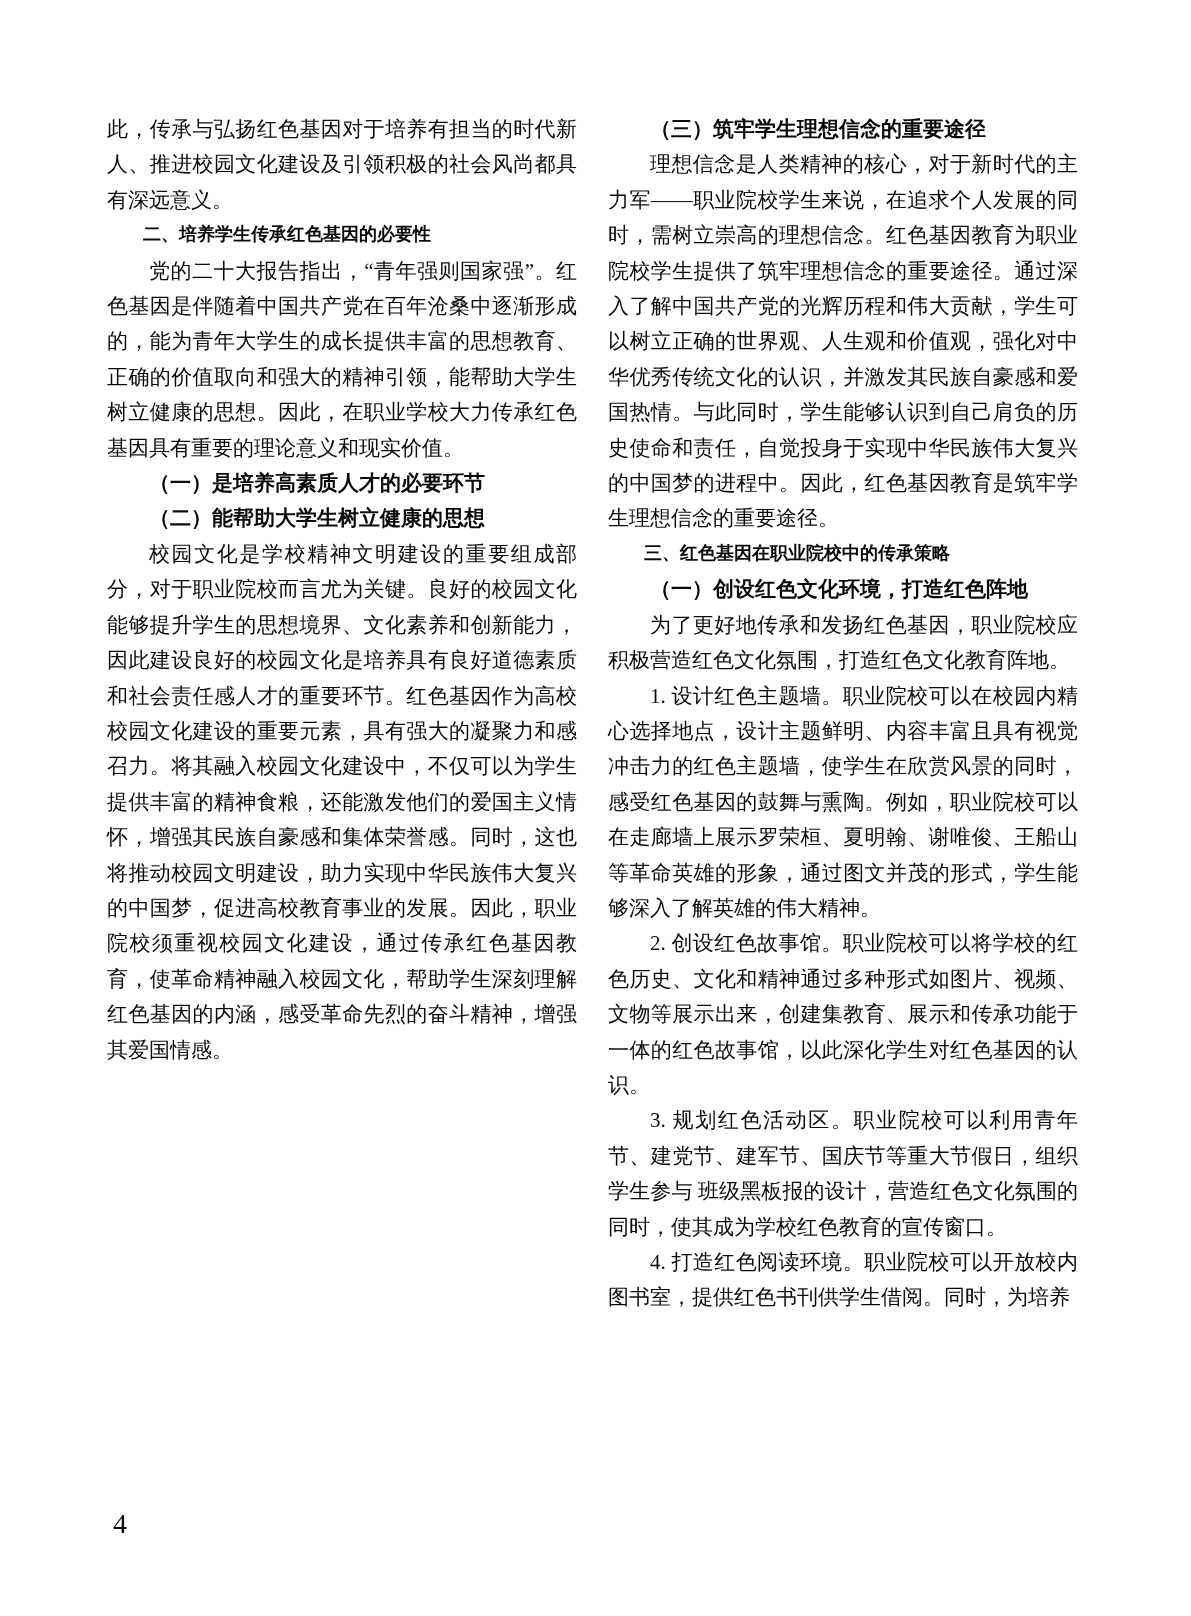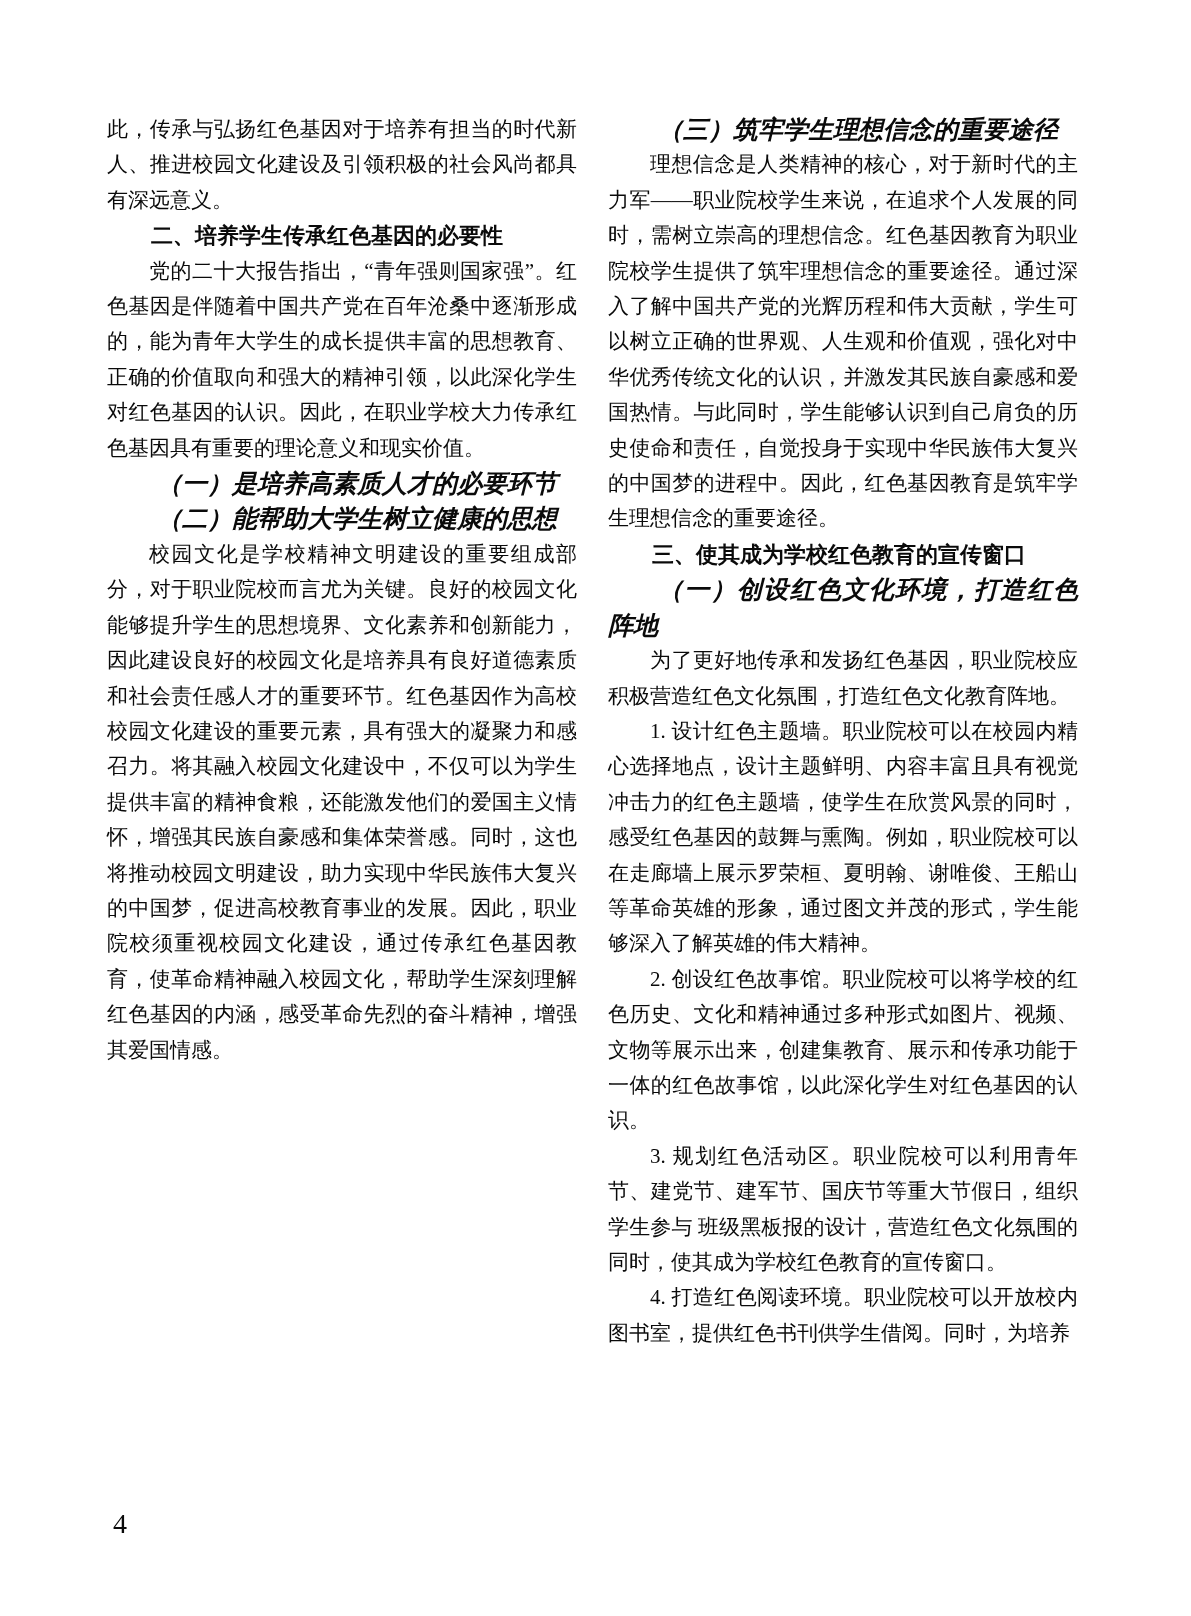--- a/index.html
+++ b/index.html
@@ -36,28 +36,27 @@
     text-justify: inter-ideograph;
     word-break: normal;
   }
   .body-para {
     text-indent: 2em;
   }
   .body-para.noindent {
     text-indent: 0;
   }
   .h-bold {
-    font-family: Liberation Sans, sans-serif;
+    font-family: Liberation Mono, monospace;
     font-weight: 700;
-    font-size: 22px;
+    font-size: 18px;
     text-indent: 2em;
   }
   .h-kai {
-    font-style: italic;
-    font-size: 25px;
+    font-size: 21px;
     text-indent: 2em;
   }
   .page-number {
     position: absolute;
     left: 113px;
     top: 1506px;
     font-size: 28px;
     line-height: 35px;
     font-family: "Liberation Serif", serif;
   }
@@ -65,30 +64,30 @@
 </head>
 <body>
 
 <div class="page">
 
   <div class="columns">
 
     <div class="col">
       <p class="block body-para noindent">此，传承与弘扬红色基因对于培养有担当的时代新人、推进校园文化建设及引领积极的社会风尚都具有深远意义。</p>
       <h3 class="block h-bold">二、培养学生传承红色基因的必要性</h3>
-      <p class="block body-para">党的二十大报告指出，“青年强则国家强”。红色基因是伴随着中国共产党在百年沧桑中逐渐形成的，能为青年大学生的成长提供丰富的思想教育、正确的价值取向和强大的精神引领，以此深化学生对红色基因的认识。因此，在职业学校大力传承红色基因具有重要的理论意义和现实价值。</p>
+      <p class="block body-para">党的二十大报告指出，“青年强则国家强”。红色基因是伴随着中国共产党在百年沧桑中逐渐形成的，能为青年大学生的成长提供丰富的思想教育、正确的价值取向和强大的精神引领，能帮助大学生树立健康的思想。因此，在职业学校大力传承红色基因具有重要的理论意义和现实价值。</p>
       <h4 class="block h-kai">（一）是培养高素质人才的必要环节</h4>
       <h4 class="block h-kai">（二）能帮助大学生树立健康的思想</h4>
       <p class="block body-para">校园文化是学校精神文明建设的重要组成部分，对于职业院校而言尤为关键。良好的校园文化能够提升学生的思想境界、文化素养和创新能力，因此建设良好的校园文化是培养具有良好道德素质和社会责任感人才的重要环节。红色基因作为高校校园文化建设的重要元素，具有强大的凝聚力和感召力。将其融入校园文化建设中，不仅可以为学生提供丰富的精神食粮，还能激发他们的爱国主义情怀，增强其民族自豪感和集体荣誉感。同时，这也将推动校园文明建设，助力实现中华民族伟大复兴的中国梦，促进高校教育事业的发展。因此，职业院校须重视校园文化建设，通过传承红色基因教育，使革命精神融入校园文化，帮助学生深刻理解红色基因的内涵，感受革命先烈的奋斗精神，增强其爱国情感。</p>
     </div>
 
     <div class="col">
       <h4 class="block h-kai">（三）筑牢学生理想信念的重要途径</h4>
       <p class="block body-para">理想信念是人类精神的核心，对于新时代的主力军——职业院校学生来说，在追求个人发展的同时，需树立崇高的理想信念。红色基因教育为职业院校学生提供了筑牢理想信念的重要途径。通过深入了解中国共产党的光辉历程和伟大贡献，学生可以树立正确的世界观、人生观和价值观，强化对中华优秀传统文化的认识，并激发其民族自豪感和爱国热情。与此同时，学生能够认识到自己肩负的历史使命和责任，自觉投身于实现中华民族伟大复兴的中国梦的进程中。因此，红色基因教育是筑牢学生理想信念的重要途径。</p>
-      <h3 class="block h-bold">三、使其成为学校红色教育的宣传窗口</h3>
+      <h3 class="block h-bold">三、红色基因在职业院校中的传承策略</h3>
       <h4 class="block h-kai">（一）创设红色文化环境，打造红色阵地</h4>
       <p class="block body-para">为了更好地传承和发扬红色基因，职业院校应积极营造红色文化氛围，打造红色文化教育阵地。</p>
       <p class="block body-para">1. 设计红色主题墙。职业院校可以在校园内精心选择地点，设计主题鲜明、内容丰富且具有视觉冲击力的红色主题墙，使学生在欣赏风景的同时，感受红色基因的鼓舞与熏陶。例如，职业院校可以在走廊墙上展示罗荣桓、夏明翰、谢唯俊、王船山等革命英雄的形象，通过图文并茂的形式，学生能够深入了解英雄的伟大精神。</p>
       <p class="block body-para">2. 创设红色故事馆。职业院校可以将学校的红色历史、文化和精神通过多种形式如图片、视频、文物等展示出来，创建集教育、展示和传承功能于一体的红色故事馆，以此深化学生对红色基因的认识。</p>
       <p class="block body-para">3. 规划红色活动区。职业院校可以利用青年节、建党节、建军节、国庆节等重大节假日，组织学生参与 班级黑板报的设计，营造红色文化氛围的同时，使其成为学校红色教育的宣传窗口。</p>
       <p class="block body-para">4. 打造红色阅读环境。职业院校可以开放校内图书室，提供红色书刊供学生借阅。同时，为培养</p>
     </div>
 
   </div>
 

